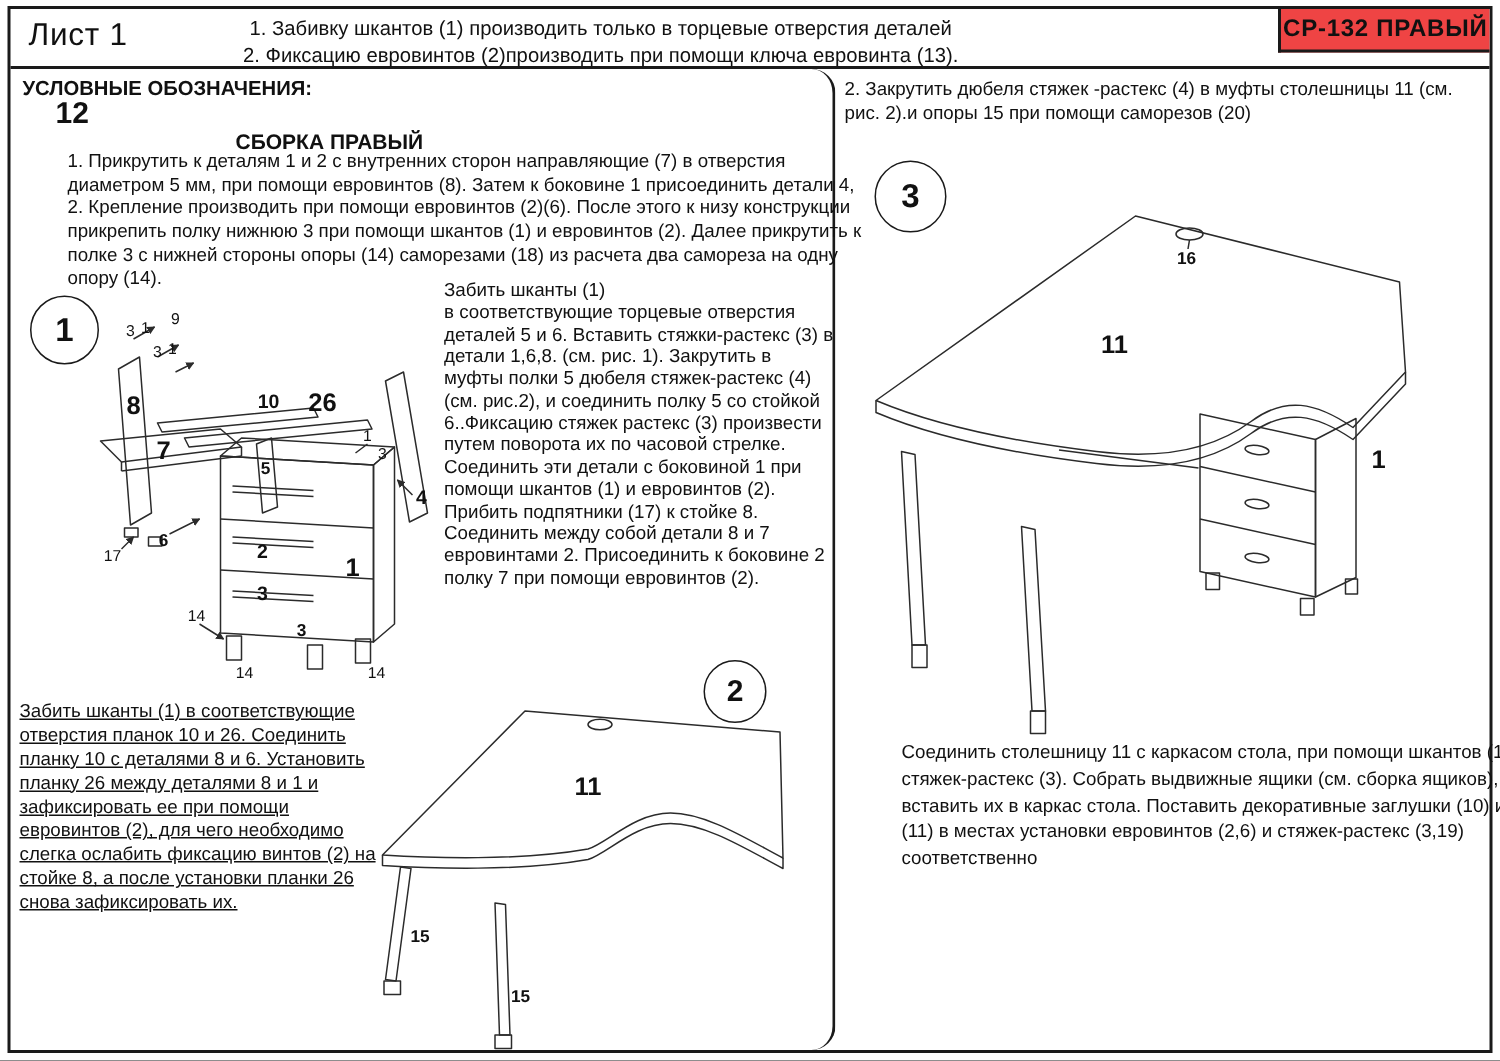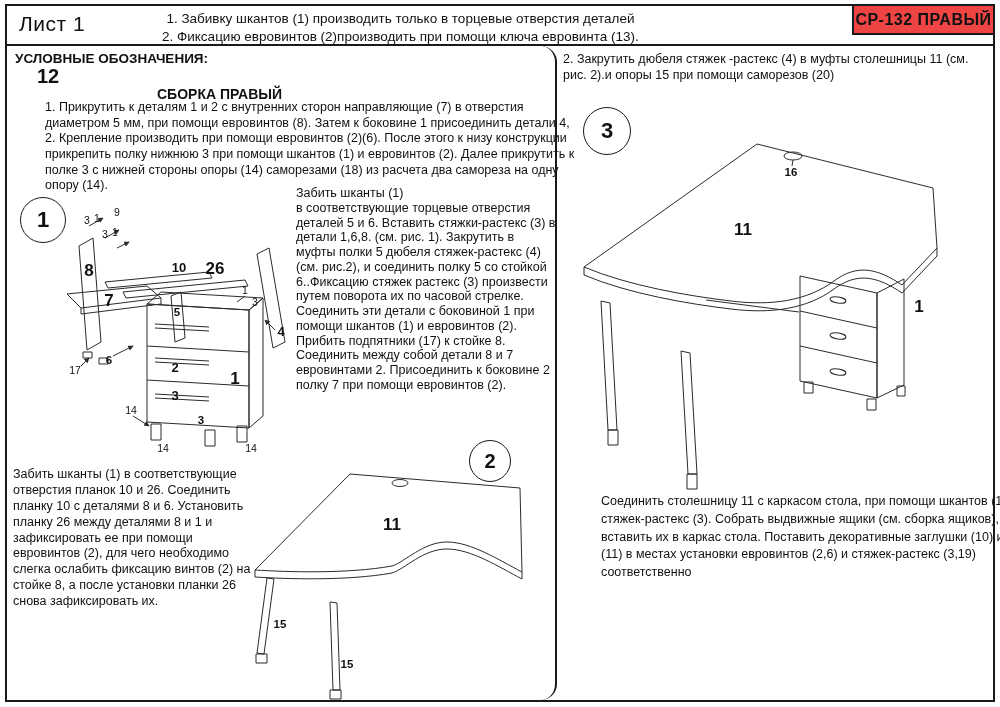--- a/index.html
+++ b/index.html
@@ -29,21 +29,21 @@
 
   .t-b { font-weight:bold; }
   .legend-title { position:absolute; left:8px; top:5px; font-size:13.5px; }
   .legend-line  { position:absolute; left:6px; top:19px; display:flex; align-items:baseline; font-size:13.5px;margin-left:24px; }
   .legend-num   { font-size:20px; font-weight:bold; margin-right:5px; }
   .asm-title    { position:absolute; left:150px; top:40px; font-size:14px; }
 
   .txt { position:absolute; margin:0; font-size:12.5px; line-height:1.25; white-space:pre-line; }
   .step1 { left:6px;   top:54px;  width:538px;margin-left:32px; }
   .step2 { left:289px; top:140px; width:261px; line-height:1.18; }
-  .step3 { left:6px;   top:421px; width:238px; line-height:1.27; }
+  .step3 { left:6px;   top:421px; width:238px; line-height:1.27;text-decoration:underline; }
   .step4 { left:6px;   top:6px;   width:432px; }
   .step5 { left:19px;  top:447px; width:416px; line-height:1.42;margin-left:25px; }
 
   .badge { position:absolute; border:1.5px solid #1a1a1a; border-radius:50%;
            display:flex; align-items:center; justify-content:center;
            font-weight:bold; background:#fff; }
   .badge1 { left:13px;  top:151px; width:46px; height:46px; font-size:22px; }
   .badge2 { left:462px; top:394px; width:42px; height:42px; font-size:20px; }
   .badge3 { left:26px;  top:61px;  width:48px; height:48px; font-size:22px; }
 

